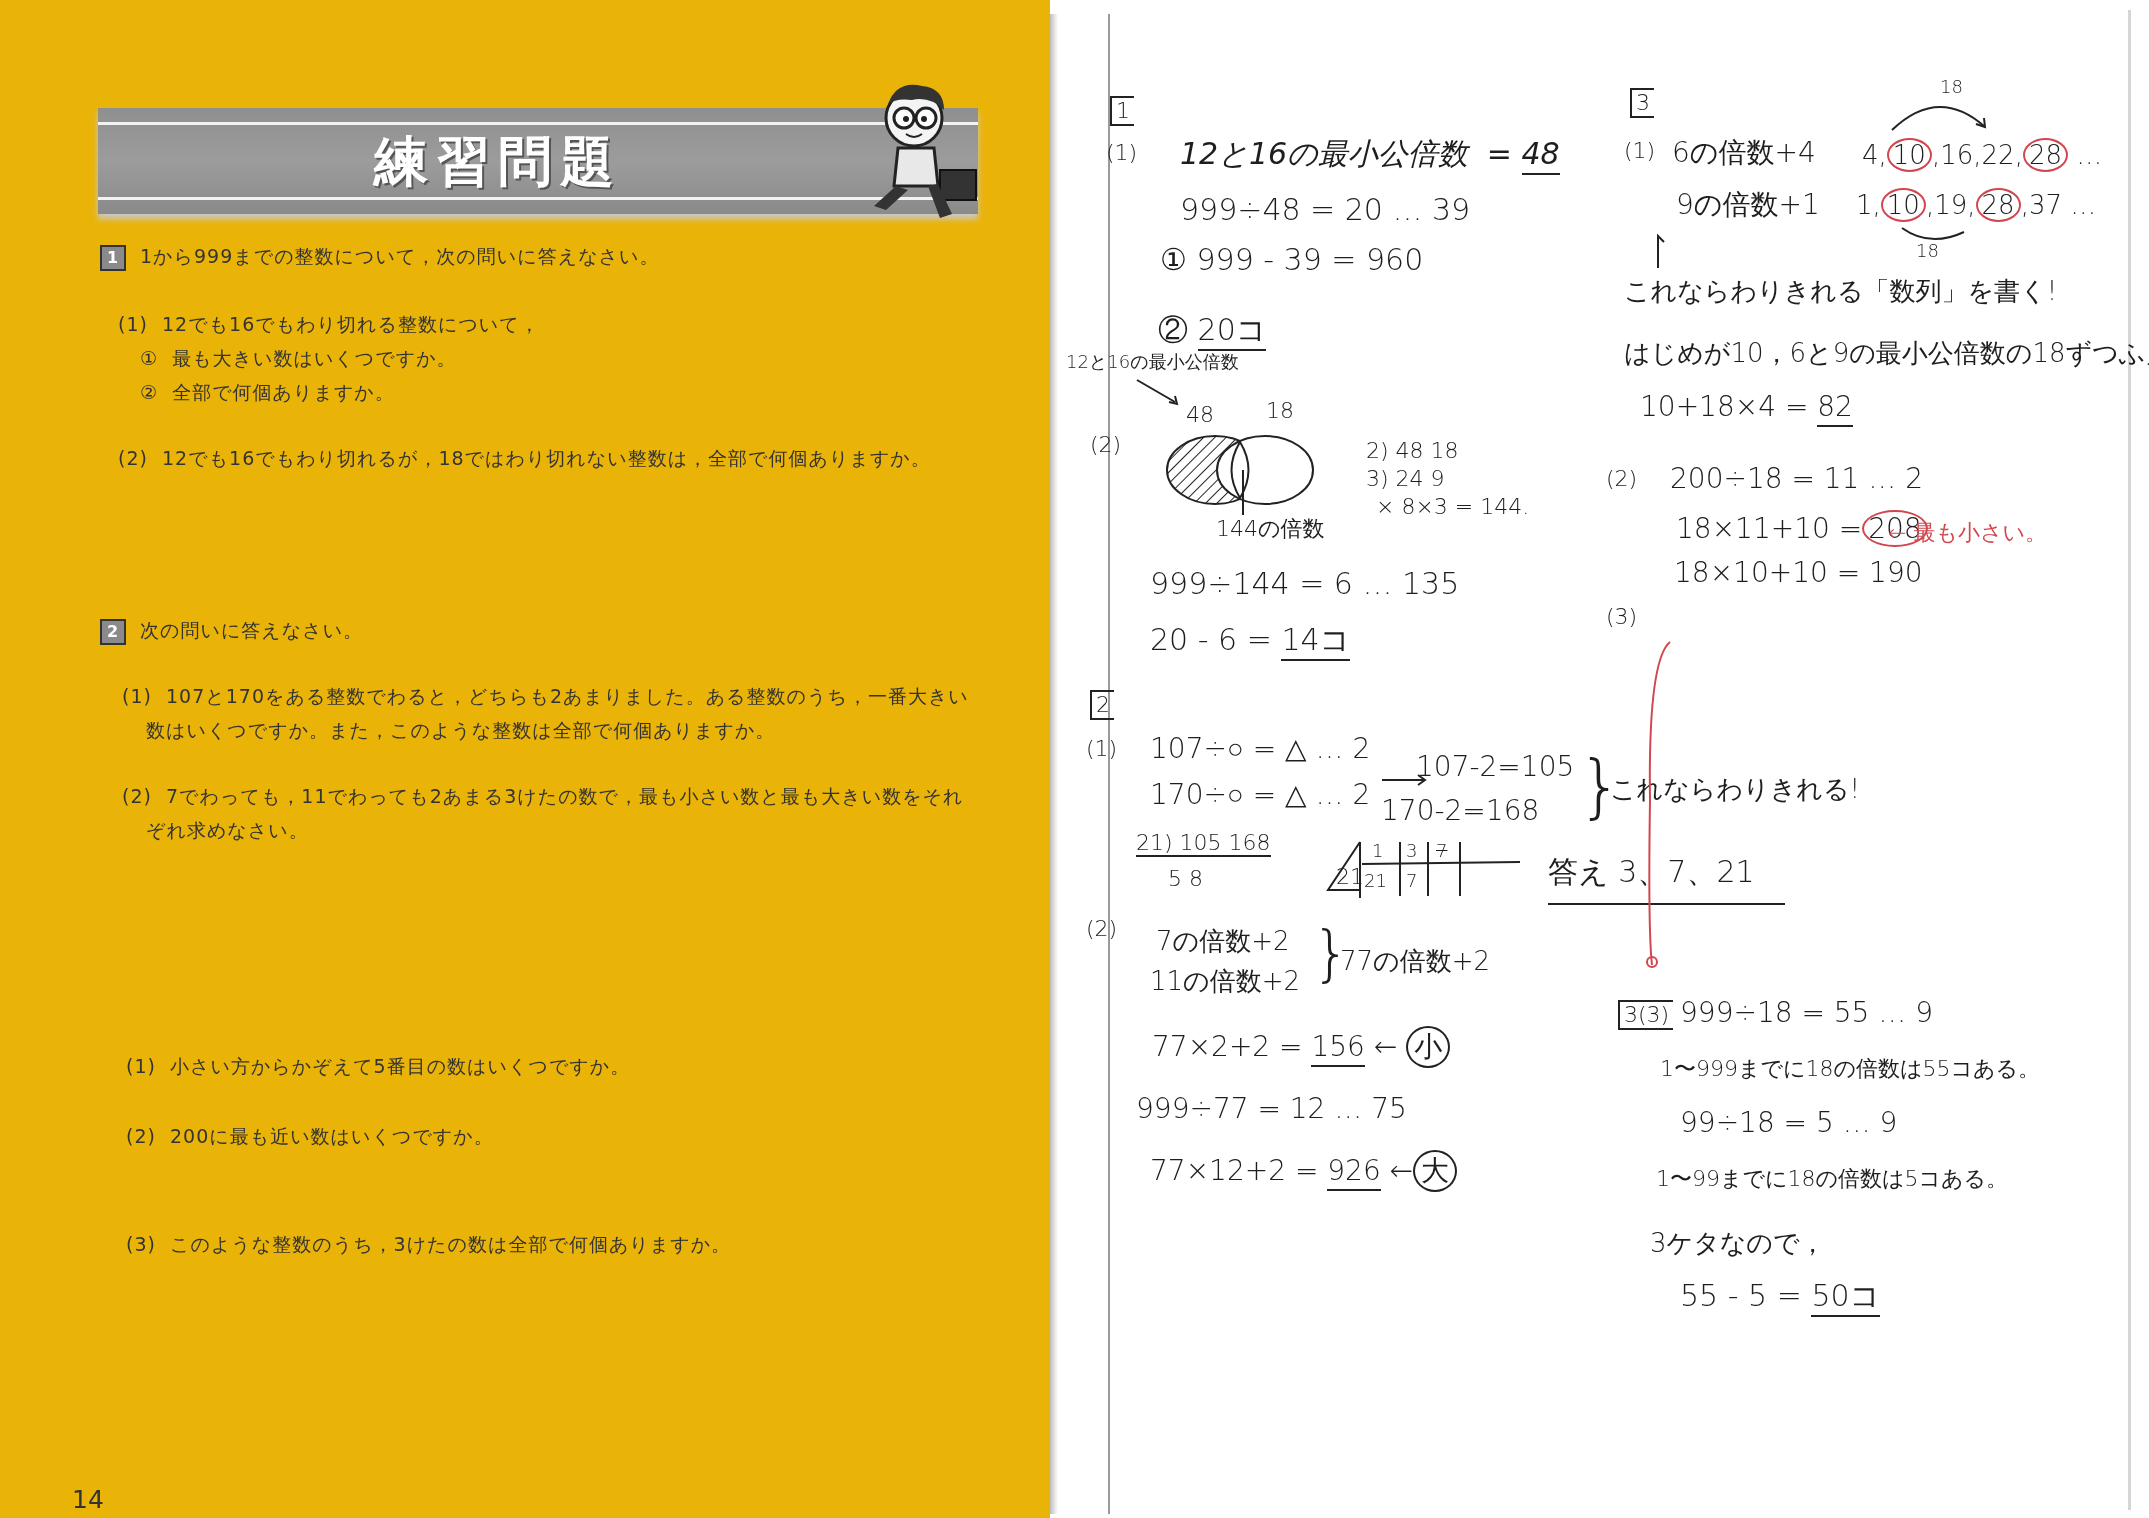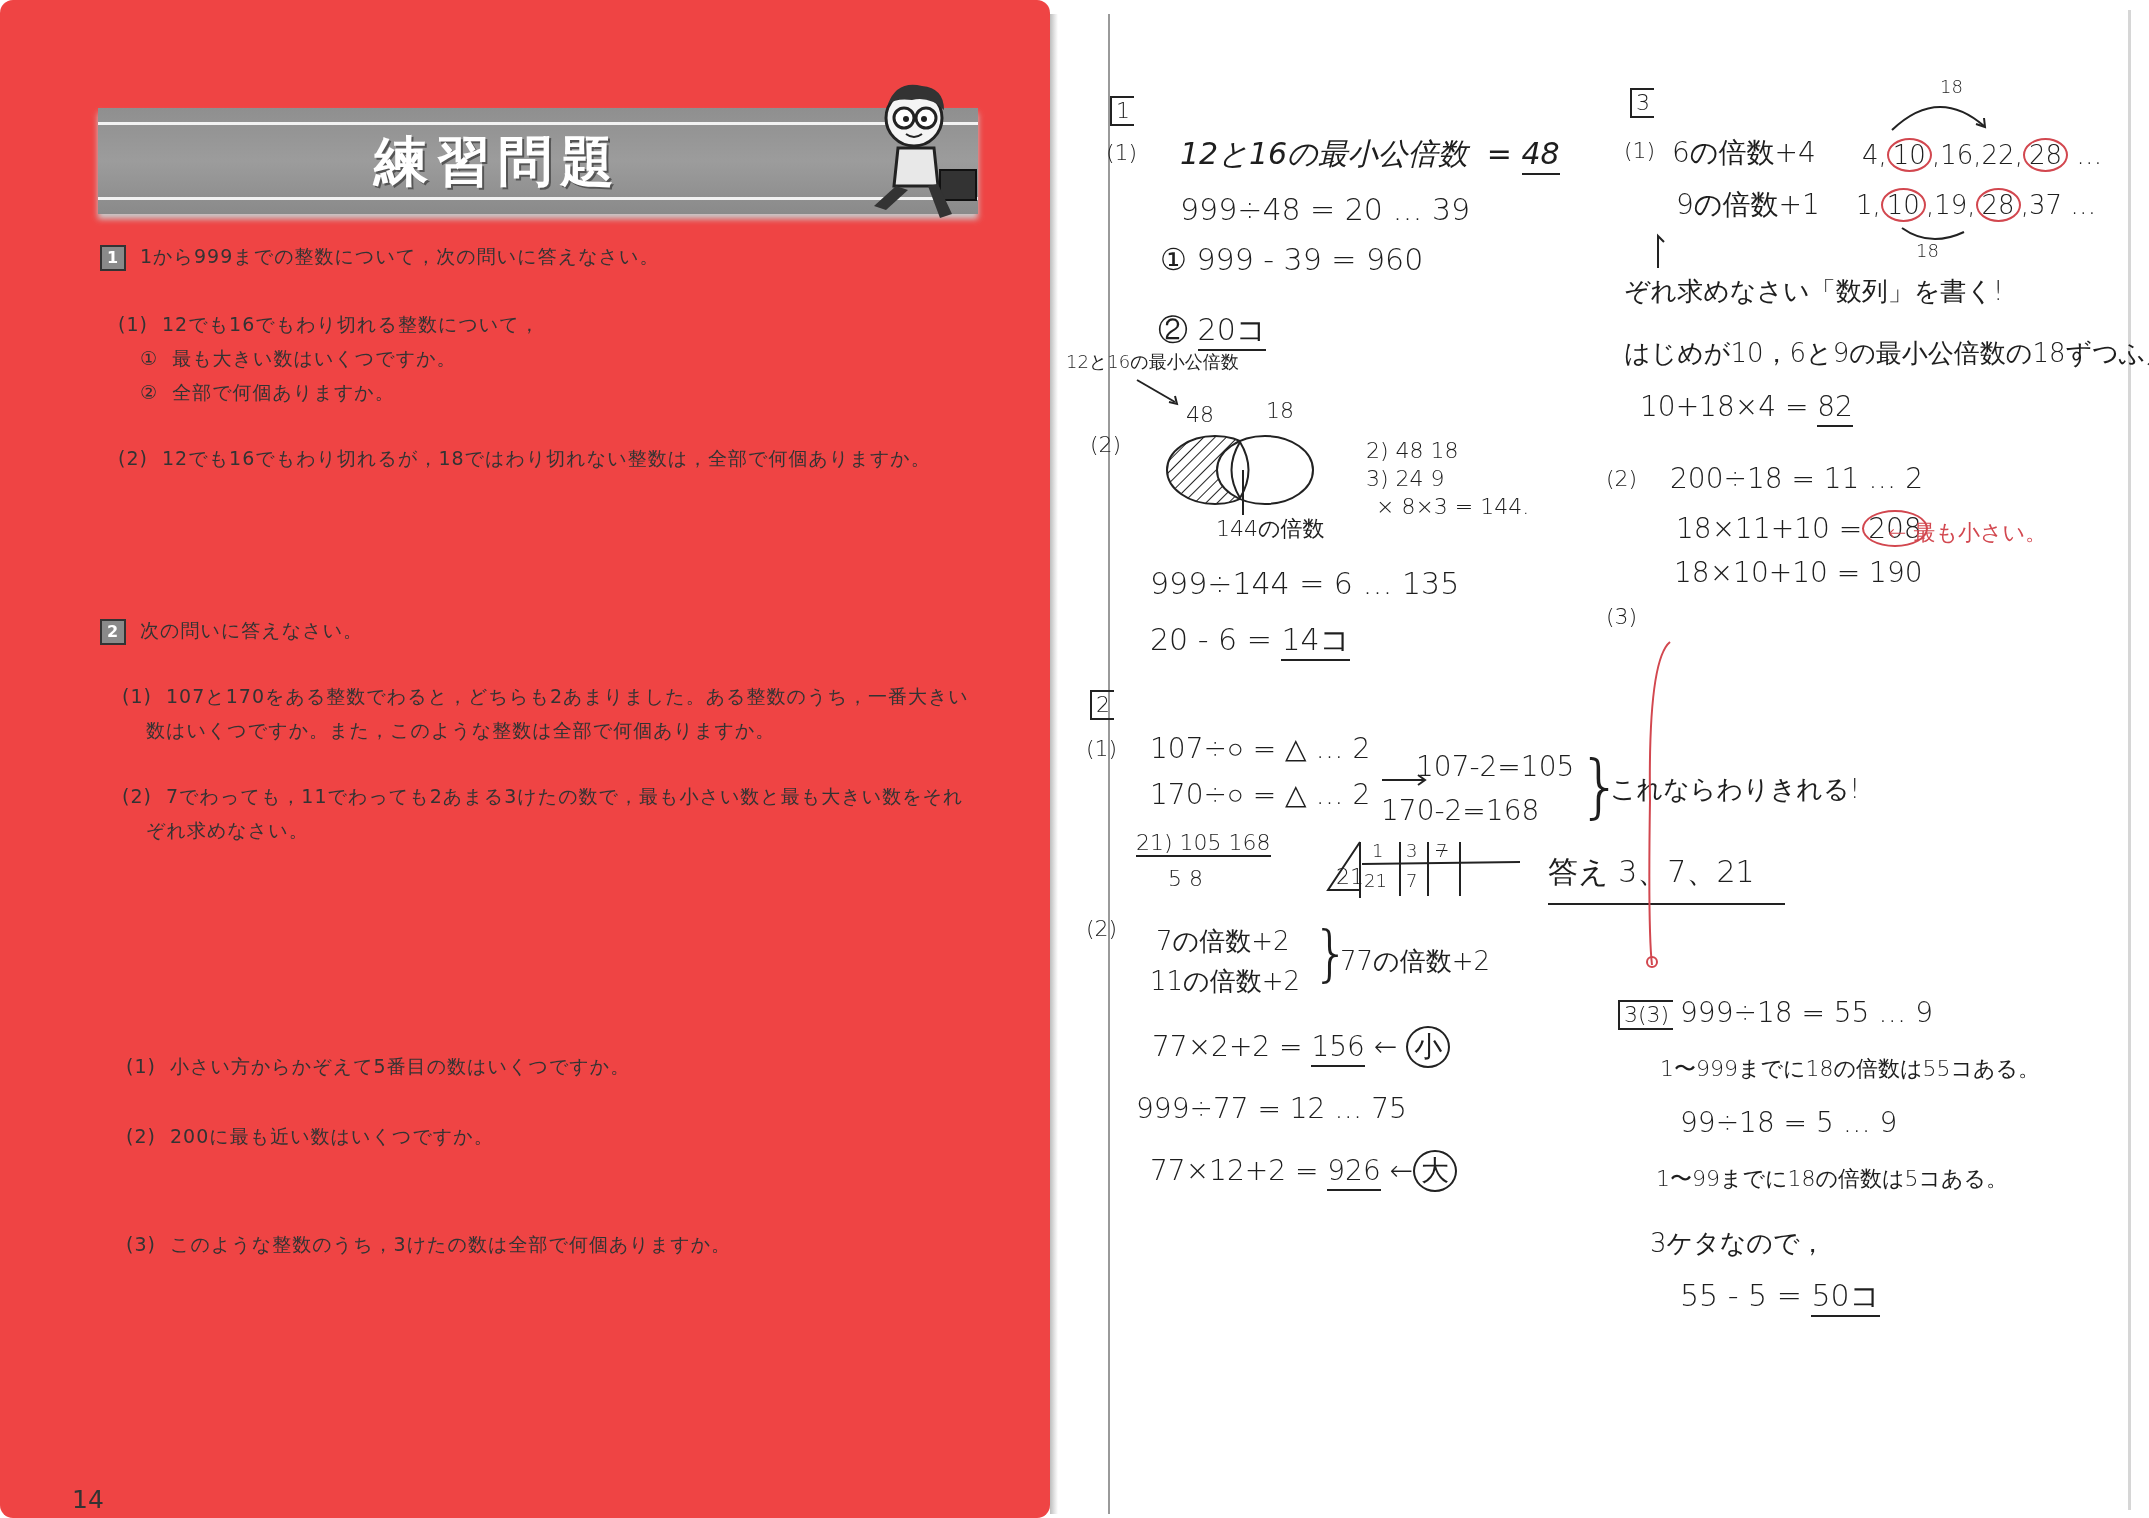--- a/index.html
+++ b/index.html
@@ -1,19 +1,19 @@
 <!DOCTYPE html>
 <html><head>
 <meta charset="utf-8">
 <style>
   html,body{margin:0;padding:0;}
   body{width:2149px;height:1518px;background:#ffffff;position:relative;overflow:hidden;
        font-family:"DejaVu Sans",sans-serif;color:#2a2a2a;}
   .page{position:absolute;top:0;height:1518px;}
-  #left-page{left:0;width:1050px;background:#ef4444;border-radius:13px;}
+  #left-page{left:0;width:1050px;background:#eab308;}
   .spine{position:absolute;left:1050px;top:14px;width:8px;height:1500px;
          background:linear-gradient(90deg,#bdbdbd,#e6e6e6 60%,#ffffff);}
   .margin-line{position:absolute;left:1108px;top:14px;width:2px;height:1500px;background:#9a9a9a;}
   .right-edge{position:absolute;left:2128px;top:10px;width:3px;height:1500px;background:#d6d6d6;}
 
   
   .banner{position:absolute;left:98px;top:108px;width:880px;height:106px;
           background:linear-gradient(180deg,#8f8f8f,#9c9c9c 50%,#8a8a8a);
           box-shadow:0 5px 6px #c9c9c9;}
   .banner:before,.banner:after{content:"";position:absolute;left:0;right:0;height:3px;background:#f2f2f2;}
@@ -209,21 +209,21 @@
   <div class="hw s26" style="left:1856px;top:188px;">
     <span>1</span>,<span class="rcirc">10</span>,<span>19</span>,<span class="rcirc">28</span>,<span>37</span>&nbsp;<span>…</span>
   </div>
   <svg style="left:1900px;top:226px;" width="70" height="20">
       <path d="M2 2 Q30 22 64 6" stroke="#222" stroke-width="2" fill="none"></path>
     </svg>
   <div class="hw s18" style="left:1916px;top:240px;">18</div>
   <svg style="left:1650px;top:230px;" width="20" height="40">
       <path d="M8 38 L8 6 L14 12" stroke="#222" stroke-width="2" fill="none"></path>
     </svg>
-  <div class="hw s26" style="left:1624px;top:274px;">ぞれ求めなさい「数列」を書く!</div>
+  <div class="hw s26" style="left:1624px;top:274px;">これならわりきれる「数列」を書く!</div>
   <div class="hw s26" style="left:1624px;top:336px;">はじめが10，6と9の最小公倍数の18ずつふえる</div>
   <div class="hw s28" style="left:1640px;top:390px;">
     <span>10+18×4 =</span>&nbsp;<span class="ul">82</span>
   </div>
   <div class="hw s22" style="left:1606px;top:466px;">(2)</div>
   <div class="hw s28" style="left:1670px;top:462px;">200÷18 = 11 … 2</div>
   <div class="hw s28" style="left:1676px;top:510px;">
     <span>18×11+10 =</span><span class="rcirc">208</span>
   </div>
   <div class="hw s22 red" style="left:1888px;top:518px;">← 最も小さい。</div>

